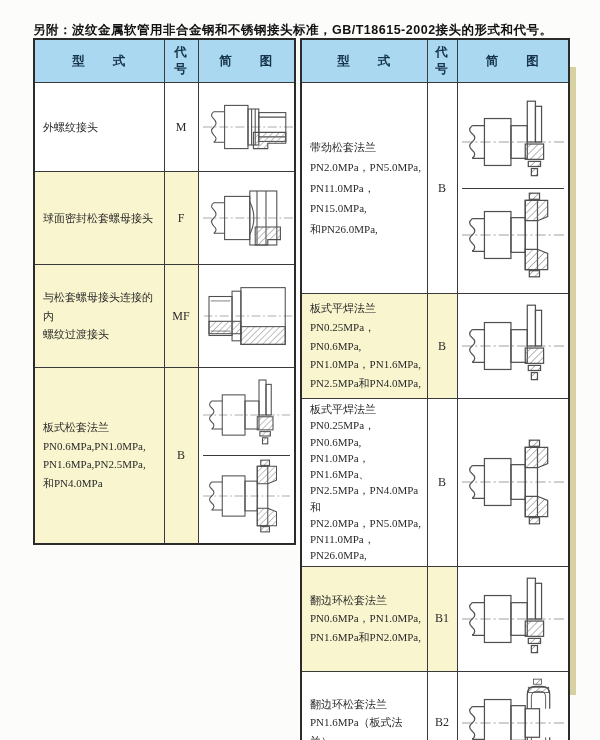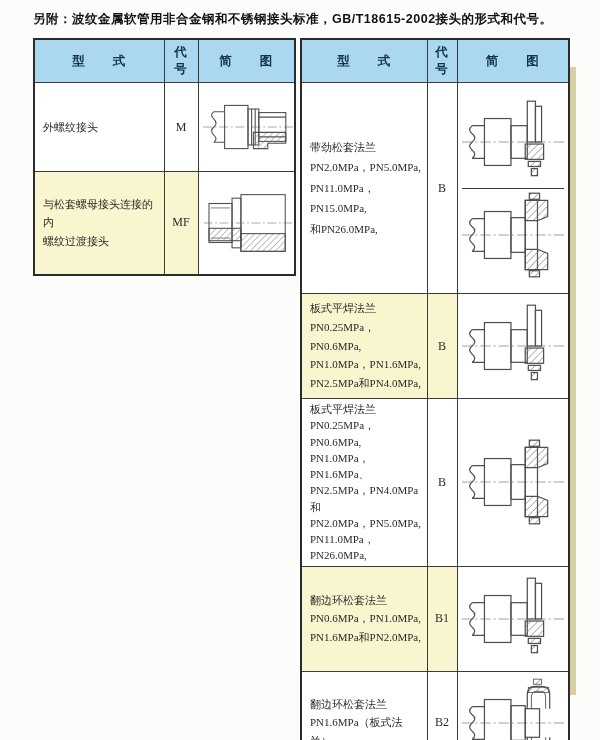--- a/index.html
+++ b/index.html
@@ -3,21 +3,21 @@
 <meta charset="utf-8">
 <style>
   html,body{margin:0;padding:0;}
   body{
     width:600px;height:740px;position:relative;overflow:hidden;
     background:#fcfcfb;
     font-family:"Liberation Sans","DejaVu Sans",sans-serif;
     color:#1c1c1c;
   }
   .page-title{
-    position:absolute;left:33px;top:11px;width:540px;
+    position:absolute;left:33px;top:22px;width:540px;
     font-size:12.5px;font-weight:bold;letter-spacing:0.5px;color:#111;
   }
   table.joint-table{
     position:absolute;top:38px;
     border-collapse:collapse;table-layout:fixed;
     background:#ffffff;
     border:2px solid #2b2b2b;
   }
   #left-table{left:33px;width:261px;}
   #right-table{left:300px;width:268px;}
@@ -193,28 +193,58 @@
   </tr>
   <tr style="height:64px">
     <td class="t-type">外螺纹接头</td>
     <td class="t-code">M</td>
     <td class="t-sketch">
       <svg class="sketch-svg" width="90" height="80" viewBox="0 0 100 88">
             <use href="#sym-m"></use>
           </svg>
     </td>
   </tr>
+  <tr style="height:93px">
+    <td class="t-type hl">球面密封松套螺母接头</td>
+    <td class="t-code hl">F</td>
+    <td class="t-sketch">
+      <svg class="sketch-svg" width="90" height="82" viewBox="0 0 100 88">
+            <use href="#sym-f"></use>
+          </svg>
+    </td>
+  </tr>
   <tr style="height:103px">
     <td class="t-type hl">与松套螺母接头连接的内
 螺纹过渡接头</td>
     <td class="t-code hl">MF</td>
     <td class="t-sketch">
       <svg class="sketch-svg" width="90" height="78" viewBox="0 0 100 88">
             <use href="#sym-mf"></use>
           </svg>
+    </td>
+  </tr>
+  <tr style="height:176px">
+    <td class="t-type hl">板式松套法兰
+PN0.6MPa,PN1.0MPa,
+PN1.6MPa,PN2.5MPa,
+和PN4.0MPa</td>
+    <td class="t-code hl">B</td>
+    <td class="t-sketch">
+      <div class="split">
+        <div class="half">
+          <svg class="sketch-svg" width="90" height="80" viewBox="0 0 100 88">
+                <use href="#sym-fp"></use>
+              </svg>
+        </div>
+        <div class="half">
+          <svg class="sketch-svg" width="90" height="80" viewBox="0 0 100 88">
+                <use href="#sym-fc"></use>
+              </svg>
+        </div>
+      </div>
     </td>
   </tr>
 </tbody>
   </table>
 
 <table class="joint-table" id="right-table">
   <colgroup>
       <col style="width:126px">
       <col style="width:30px">
       <col style="width:112px">

